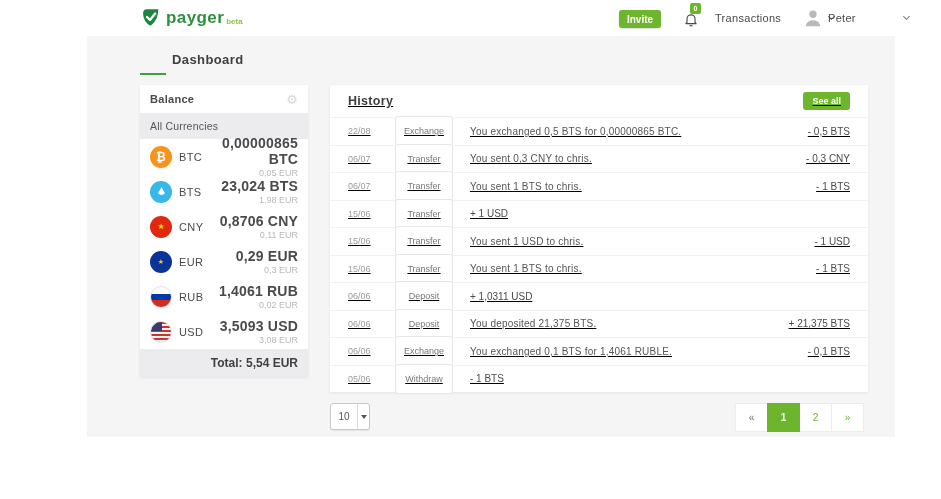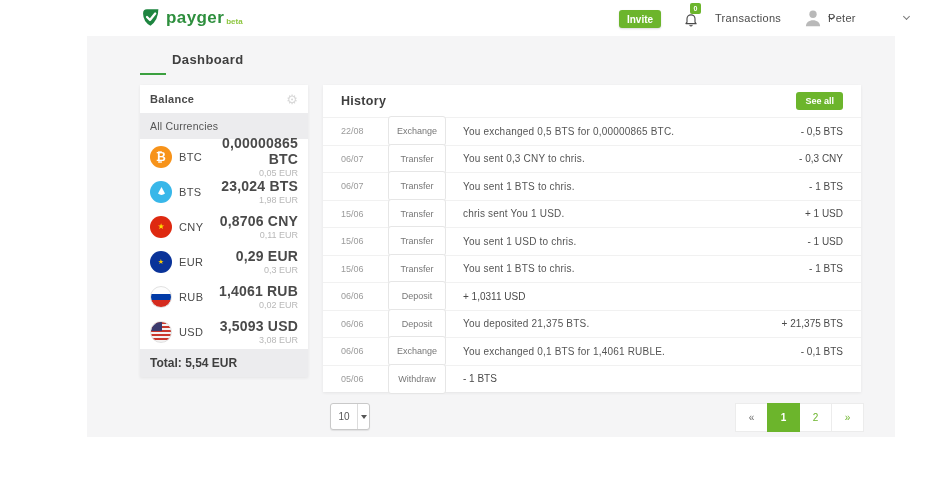--- a/index.html
+++ b/index.html
@@ -47,24 +47,24 @@
   .cicon-bts { background:#38b7e9; }
   .cicon-cny { background:#de2910; color:#ffde00; font-size:8px; }
   .cicon-eur { background:#0a3399; color:#ffcc00; font-size:7px; }
   .cicon-rub { background:linear-gradient(to bottom,#fdfdfd 0 34%,#0039a6 34% 67%,#d52b1e 67% 100%); border:1px solid #e2e2e2; }
   .cicon-usd { background:repeating-linear-gradient(to bottom,#c9372c 0 2px,#f4f2f2 2px 4px); border:1px solid #e2e2e2; }
   .usd-canton { position:absolute; left:0; top:0; width:11px; height:9px; background:#3c3b6e; }
   .ccode { font-size:11px; color:#4a4a4a; letter-spacing:.4px; }
   .cam { margin-left:auto; text-align:right; }
   .cam-main { font-size:14px; font-weight:bold; color:#4a4a4a; letter-spacing:.2px; }
   .cam-eur { font-size:9px; color:#b8b8b8; margin-top:1px; }
-  .bal-total { background:#ececee; padding:7px 10px; text-align:left; font-size:12px; font-weight:bold; color:#3f3f3f; }
-
-  
-  .history-card { left:236px; top:49px; width:538px; }
+  .bal-total { background:#ececee; padding:7px 10px; text-align:right; font-size:12px; font-weight:bold; color:#3f3f3f; }
+
+  
+  .history-card { left:243px; top:49px; width:538px;text-decoration:underline; }
   .hist-header { height:32px; display:flex; align-items:center; padding:0 18px; }
   .hist-title { font-size:12.5px; font-weight:bold; color:#3f3f3f; letter-spacing:.3px; }
   .see-all-btn { margin-left:auto; background:#6cb52c; border:none; border-radius:3px; color:#fff;
     font-size:9px; font-weight:bold; padding:4px 9px; cursor:pointer; font-family:"Liberation Sans", sans-serif; }
   .hrow { display:flex; align-items:center; height:27.5px; border-top:1px solid #f1f1f1; padding:0 18px; }
   .hdate { width:47px; font-size:9px; color:#9b9b9b; flex-shrink:0; }
   .hbadge { width:58px; flex-shrink:0; border:1px solid #e6e6e6; border-radius:3px; background:#fff;
     text-align:center; font-size:9px; color:#777; padding:9px 0; margin-right:17px; }
   .hdesc { flex:1; font-size:10px; color:#555; letter-spacing:.2px; }
   .hamount { font-size:10px; color:#4a4a4a; white-space:nowrap; }
@@ -219,21 +219,20 @@
       </div>
       <div class="hrow">
         <span class="hdate">06/07</span>
         <span class="hbadge">Transfer</span>
         <span class="hdesc">You sent 1 BTS to chris.</span>
         <span class="hamount">- 1 BTS</span>
       </div>
       <div class="hrow">
         <span class="hdate">15/06</span>
         <span class="hbadge">Transfer</span>
-        <span class="hdesc">chris sent You 1 USD.</span>
         <span class="hamount">+ 1 USD</span>
       </div>
       <div class="hrow">
         <span class="hdate">15/06</span>
         <span class="hbadge">Transfer</span>
         <span class="hdesc">You sent 1 USD to chris.</span>
         <span class="hamount">- 1 USD</span>
       </div>
       <div class="hrow">
         <span class="hdate">15/06</span>

